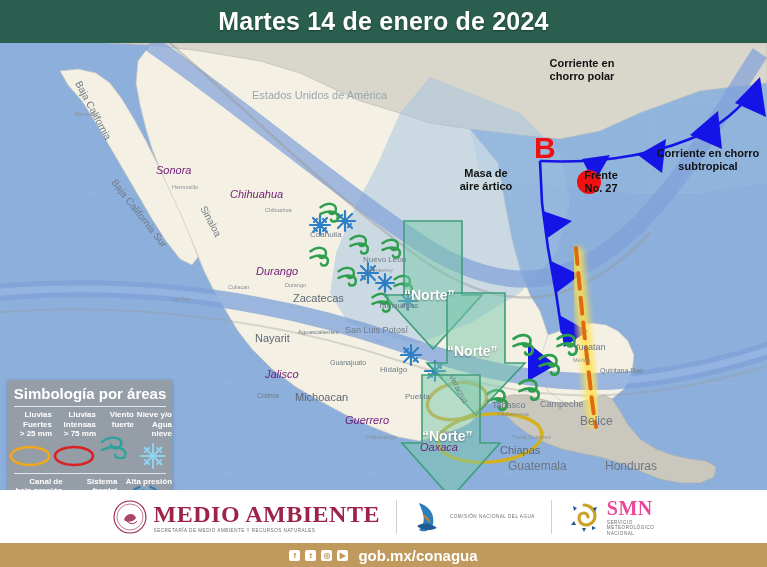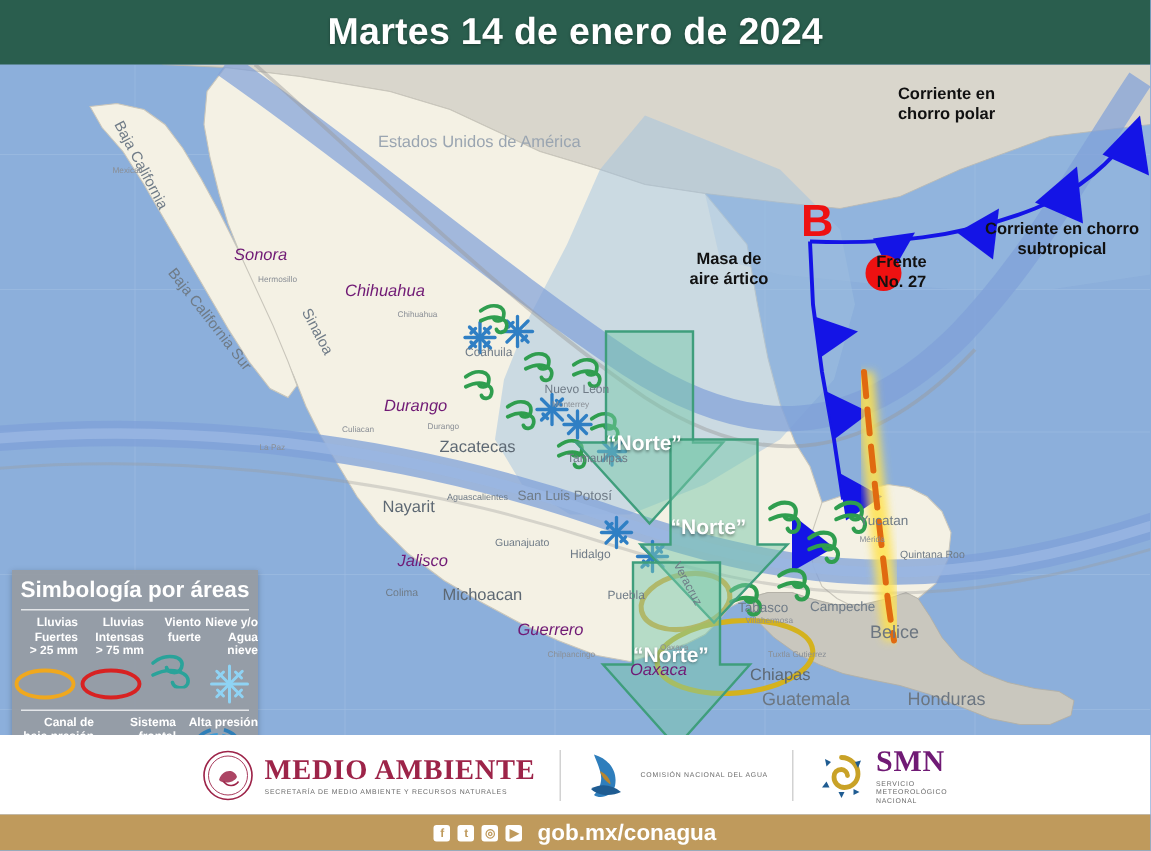--- a/index.html
+++ b/index.html
@@ -343,21 +343,21 @@
     <div class="lbl city" style="left:228px;top:241px;">Culiacan</div>
     <div class="lbl city" style="left:285px;top:239px;">Durango</div>
     <div class="lbl city" style="left:368px;top:224px;">Monterrey</div>
     <div class="lbl city" style="left:573px;top:314px;">Mérida</div>
     <div class="lbl city" style="left:365px;top:391px;">Chilpancingo</div>
     <div class="lbl city" style="left:440px;top:386px;">Oaxaca</div>
     <div class="lbl city" style="left:512px;top:391px;">Tuxtla Gutierrez</div>
     <div class="lbl city" style="left:497px;top:368px;">Villahermosa</div>
   </div>
 
-  <div class="wx" style="left:576px;top:14px;width:110px;">Corriente en
+  <div class="wx" style="left:527px;top:14px;width:110px;">Corriente en
 chorro polar</div>
   <div class="wx" style="left:648px;top:104px;width:120px;">Corriente en chorro
 subtropical</div>
   <div class="wx" style="left:440px;top:124px;width:92px;">Masa de
 aire ártico</div>
   <div class="wx" style="left:566px;top:126px;width:70px;">Frente
 No.  27</div>
   <div style="position:absolute;left:534px;top:90px;color:#ee1111;font-size:30px;font-weight:bold;line-height:30px;">B</div>
 
   <div class="norte-label" style="left:404px;top:244px;">“Norte”</div>
@@ -451,21 +451,21 @@
   <div id="logos">
 
     <div class="logo-unit">
       <svg width="34" height="34" viewBox="0 0 34 34">
         <circle cx="17" cy="17" r="16" fill="none" stroke="#9d2449" stroke-width="1.1"></circle>
         <circle cx="17" cy="17" r="13" fill="none" stroke="#9d2449" stroke-width=".6"></circle>
         <path d="M11,20 C13,13 21,12 23,18 C21,22 14,23 11,20 Z" fill="#9d2449" opacity=".85"></path>
         <path d="M14,21 C17,25 22,24 24,21" stroke="#9d2449" stroke-width="1" fill="none"></path>
       </svg>
       <div class="logo-text">
-        <div class="l1" style="font-size:19px;color:#9d2449;">MEDIO AMBIENTE</div>
+        <div class="l1" style="font-size:24px;color:#9d2449;">MEDIO AMBIENTE</div>
         <div class="l2">SECRETARÍA DE MEDIO AMBIENTE Y RECURSOS NATURALES</div>
       </div>
     </div>
 
     <div class="vsep"></div>
 
     <div class="logo-unit">
       <svg width="30" height="34" viewBox="0 0 30 34">
         <path d="M6,3 C16,6 22,14 20,24 C18,31 10,33 6,30 C10,26 12,20 10,14 C9,10 7,6 6,3 Z" fill="#2f7ebc"></path>
         <path d="M4,26 C10,22 18,23 24,28 C18,31 9,31 4,26 Z" fill="#1f5c92"></path>
@@ -481,21 +481,21 @@
     <div class="logo-unit">
       <svg width="32" height="32" viewBox="0 0 32 32">
         <path d="M16,4 C22,4 27,9 27,15 C27,20 23,24 18,24 C14,24 11,21 11,17 C11,14 13,12 16,12 C18,12 20,14 20,16" fill="none" stroke="#c9a227" stroke-width="3.2" stroke-linecap="round"></path>
         <path d="M9,7 L5,5 L6,10 Z" fill="#1f5c92"></path>
         <path d="M25,7 L29,6 L27,11 Z" fill="#1f5c92"></path>
         <path d="M6,20 L3,24 L8,24 Z" fill="#1f5c92"></path>
         <path d="M24,25 L28,27 L24,29 Z" fill="#1f5c92"></path>
         <path d="M14,27 L16,31 L18,27 Z" fill="#1f5c92"></path>
       </svg>
       <div class="logo-text">
-        <div class="l1" style="font-size:20px;color:#701a75;">SMN</div>
+        <div class="l1" style="font-size:20px;color:#ec4899;">SMN</div>
         <div class="l2" style="white-space:pre-line;line-height:5.4px;">SERVICIO
 METEOROLÓGICO
 NACIONAL</div>
       </div>
     </div>
 
   </div>
 
   <div id="social">
     <span class="sicon">

